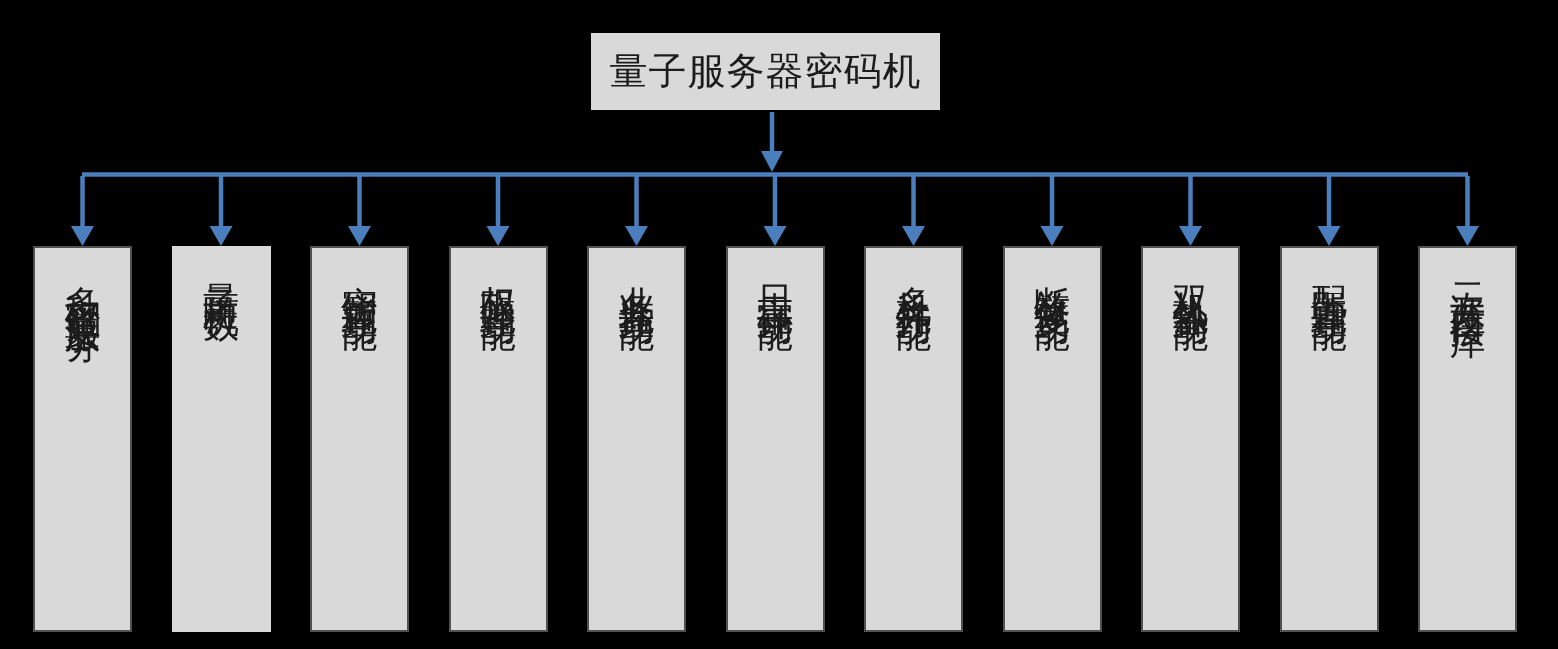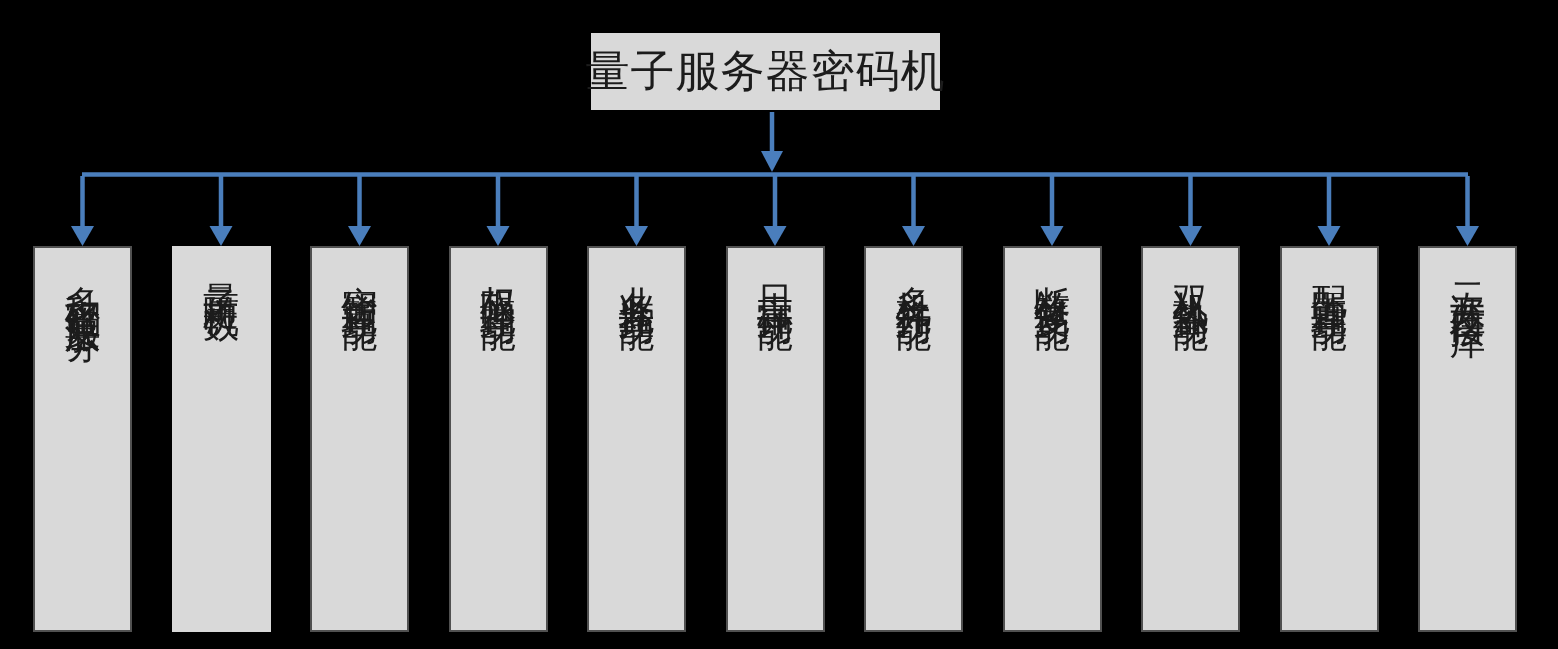--- a/index.html
+++ b/index.html
@@ -41,21 +41,21 @@
     left: 591px;
     top: 33px;
     width: 349px;
     height: 77px;
     background: var(--node-fill);
     display: flex;
     align-items: center;
     justify-content: center;
   }
   .root-label {
-    font-size: 44px;
+    font-size: 38px;
     letter-spacing: 1px;
     color: var(--node-text);
     white-space: nowrap;
   }
   .child-node {
     position: absolute;
     top: 246px;
     width: 99px;
     height: 386px;
     background: var(--node-fill);

